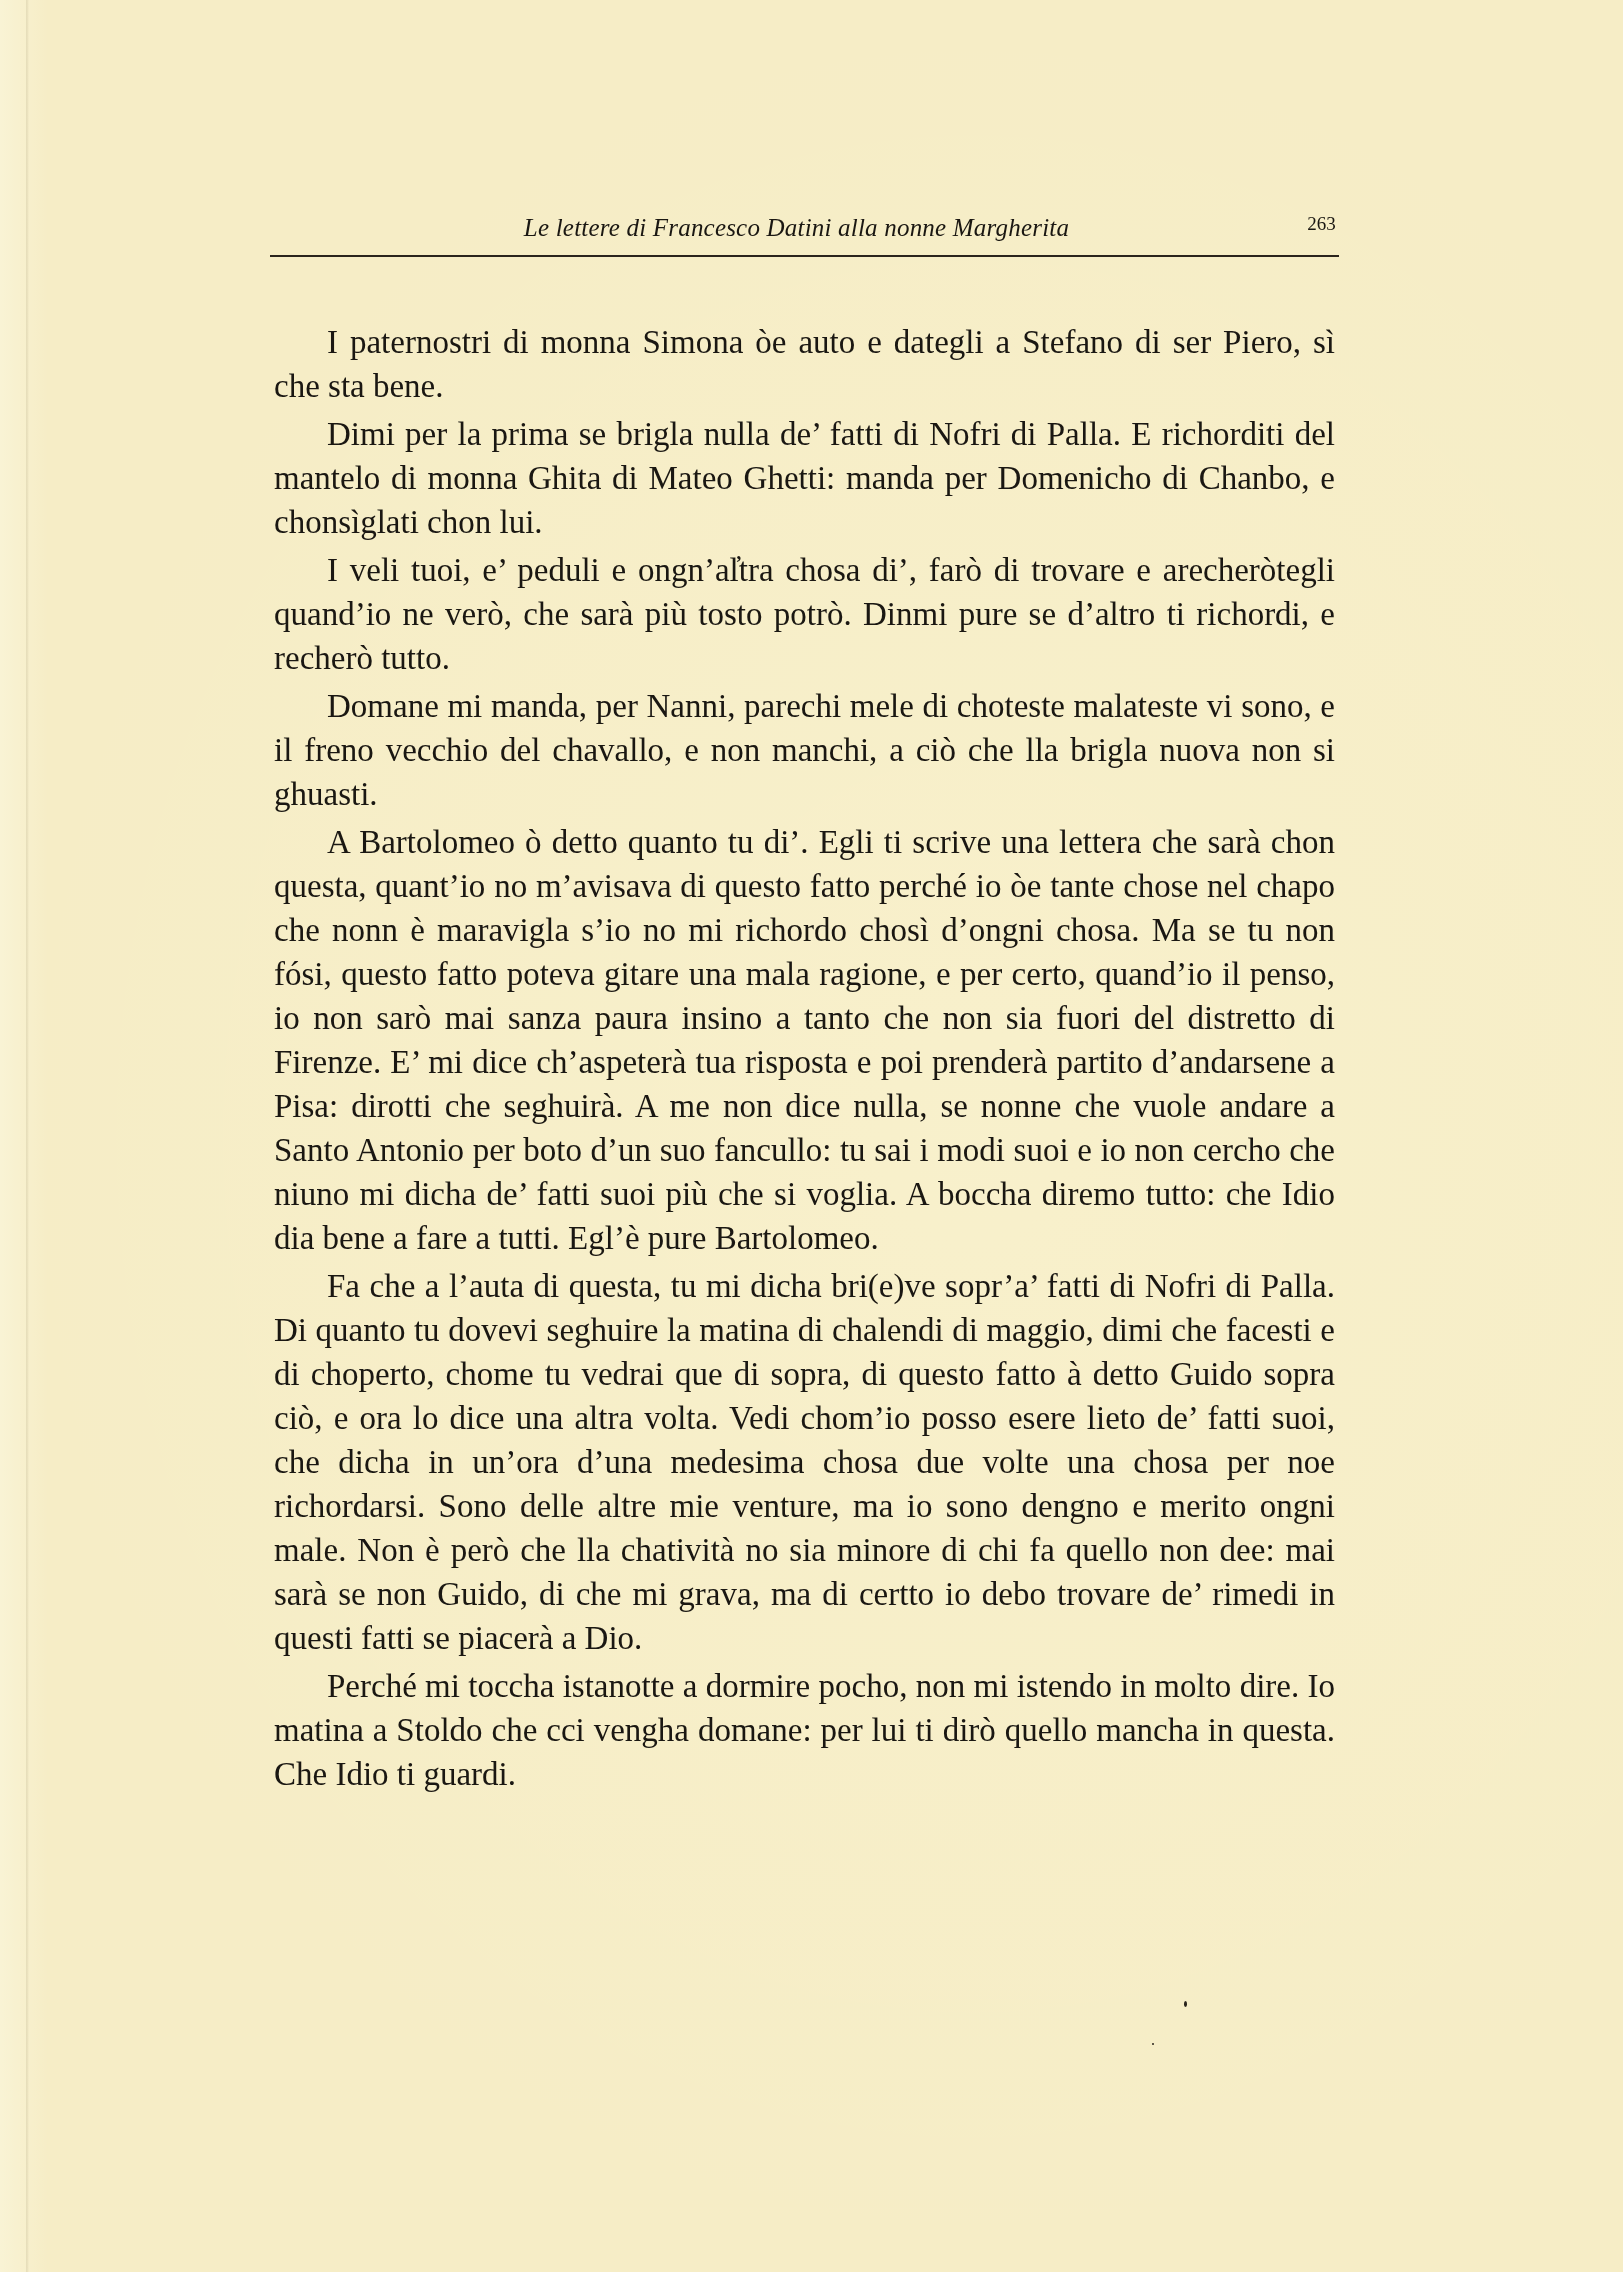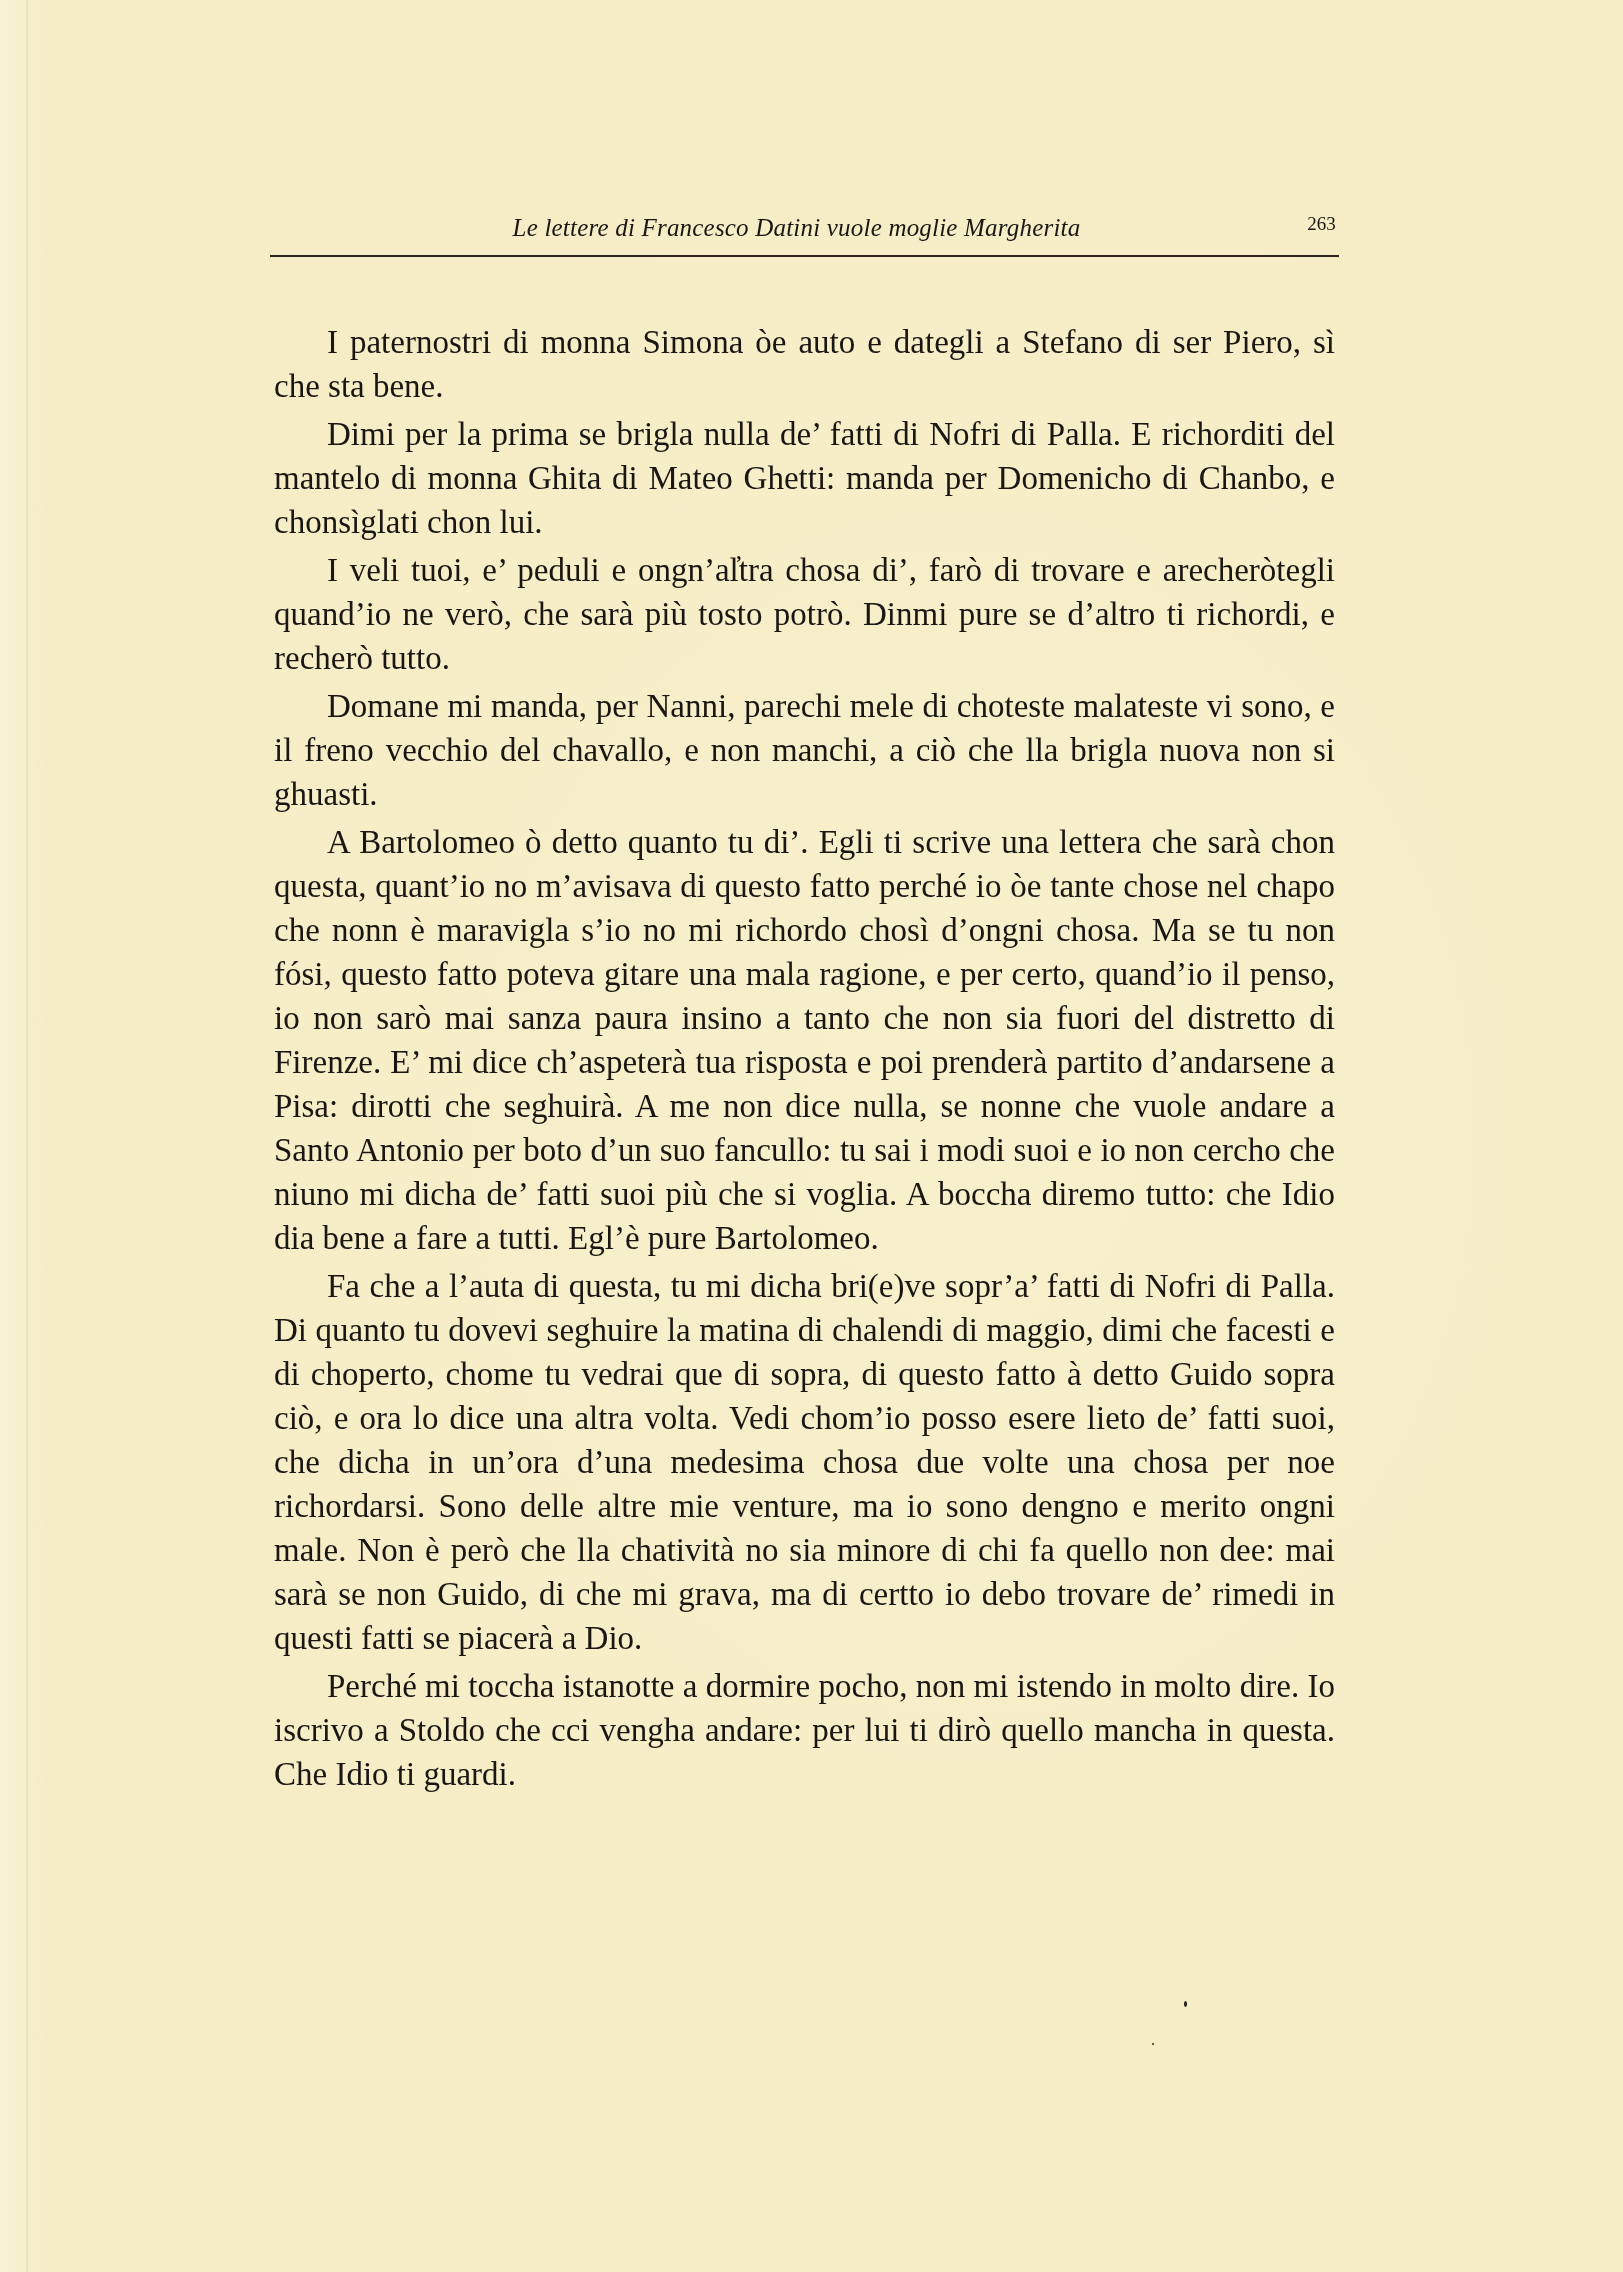--- a/index.html
+++ b/index.html
@@ -66,31 +66,31 @@
   .para { margin: 4px; text-indent: 53px; hyphens: manual; }
   .speck { position: absolute; background: #2a241c; border-radius: 50%; }
 </style>
 </head>
 <body>
 
 <div class="paper-shade"></div>
 
 <div class="page">
   <div class="running-head">
-    <div class="running-title">Le lettere di Francesco Datini vuole moglie Margherita</div>
+    <div class="running-title">Le lettere di Francesco Datini alla nonne Margherita</div>
     <div class="page-number">263</div>
     <div class="head-rule"></div>
   </div>
 
   <div class="body-text">
     <p class="para">I paternostri di monna Simona òe auto e dategli a Stefano di ser Piero, sì che sta bene.</p>
     <p class="para">Dimi per la prima se brigla nulla de’ fatti di Nofri di Palla. E richorditi del mantelo di monna Ghita di Mateo Ghetti: manda per Domenicho di Chanbo, e chonsìglati chon lui.</p>
     <p class="para">I veli tuoi, e’ peduli e ongn’al̓tra chosa di’, farò di trovare e arecheròtegli quand’io ne verò, che sarà più tosto potrò. Dinmi pure se d’altro ti richordi, e recherò tutto.</p>
     <p class="para">Domane mi manda, per Nanni, parechi mele di choteste malateste vi sono, e il freno vecchio del chavallo, e non manchi, a ciò che lla brigla nuova non si ghuasti.</p>
     <p class="para">A Bartolomeo ò detto quanto tu di’. Egli ti scrive una lettera che sarà chon questa, quant’io no m’avisava di questo fatto perché io òe tante chose nel chapo che nonn è maravigla s’io no mi richordo chosì d’ongni chosa. Ma se tu non fósi, questo fatto poteva gitare una mala ragione, e per certo, quand’io il penso, io non sarò mai sanza paura insino a tanto che non sia fuori del distretto di Firenze. E’ mi dice ch’aspeterà tua risposta e poi prenderà partito d’andarsene a Pisa: dirotti che seghuirà. A me non dice nulla, se nonne che vuole andare a Santo Antonio per boto d’un suo fancullo: tu sai i modi suoi e io non cercho che niuno mi dicha de’ fatti suoi più che si voglia. A boccha diremo tutto: che Idio dia bene a fare a tutti. Egl’è pure Bartolomeo.</p>
     <p class="para">Fa che a l’auta di questa, tu mi dicha bri(e)ve sopr’a’ fatti di Nofri di Palla. Di quanto tu dovevi seghuire la matina di chalendi di mag­gio, dimi che facesti e di choperto, chome tu vedrai que di sopra, di questo fatto à detto Guido sopra ciò, e ora lo dice una altra volta. Vedi chom’io posso esere lieto de’ fatti suoi, che dicha in un’ora d’una medesima chosa due volte una chosa per noe richordarsi. Sono delle altre mie venture, ma io sono dengno e merito ongni male. Non è però che lla chatività no sia minore di chi fa quello non dee: mai sarà se non Guido, di che mi grava, ma di certto io debo trovare de’ rimedi in questi fatti se piacerà a Dio.</p>
-    <p class="para">Perché mi toccha istanotte a dormire pocho, non mi istendo in molto dire. Io iscrivo a Stoldo che cci vengha andare: per lui ti dirò quello mancha in questa. Che Idio ti guardi.</p>
+    <p class="para">Perché mi toccha istanotte a dormire pocho, non mi istendo in molto dire. Io matina a Stoldo che cci vengha domane: per lui ti dirò quello mancha in questa. Che Idio ti guardi.</p>
   </div>
 </div>
 
 <div class="speck" style="left:1184px; top:2001px; width:3.2px; height:5.6px;"></div>
 <div class="speck" style="left:1152px; top:2043px; width:2.4px; height:2.4px;"></div>
 
 
 </body></html>

